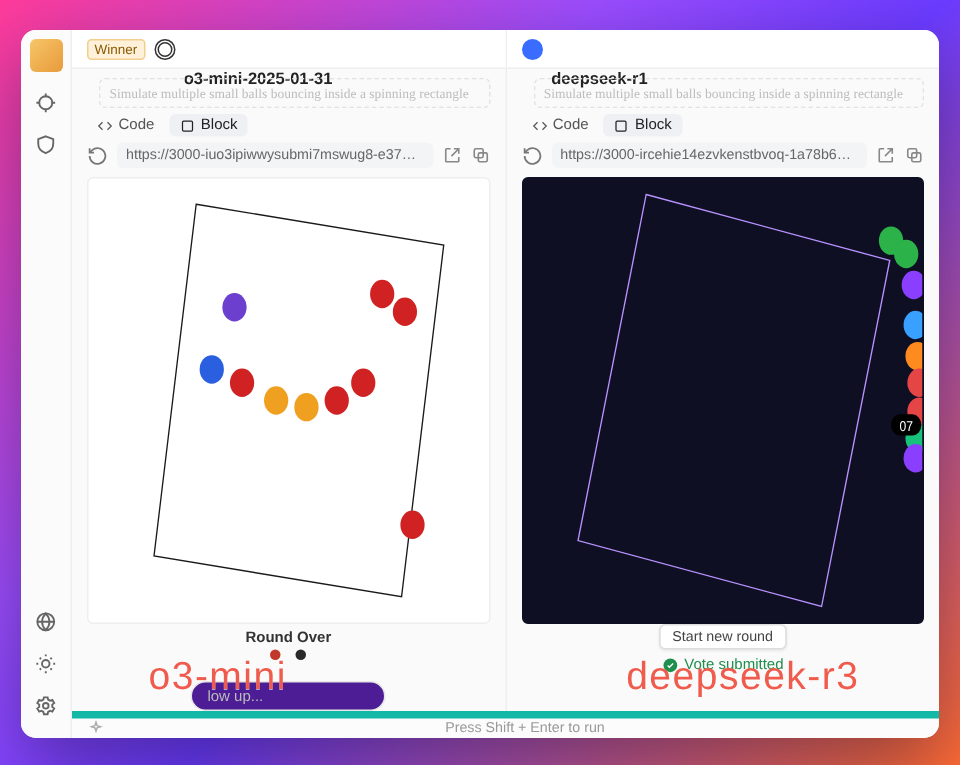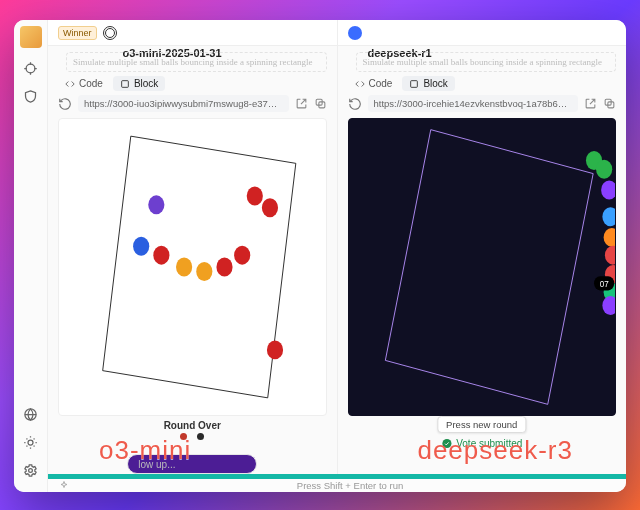--- a/index.html
+++ b/index.html
@@ -282,21 +282,21 @@
               <circle cx="98.50" cy="40.00" r="3.2" fill="#ff8a1f"></circle>
               <circle cx="99.00" cy="46.00" r="3.2" fill="#e64545"></circle>
               <circle cx="99.00" cy="52.50" r="3.2" fill="#e64545"></circle>
               <circle cx="98.50" cy="58.50" r="3.2" fill="#18c27a"></circle>
               <circle cx="98.00" cy="63.00" r="3.2" fill="#8a3fff"></circle>
               <rect x="91.5" y="53.10000000000001" width="8" height="4.8" rx="2.4" fill="#000"></rect>
               <text x="95.5" y="56.900000000000006" fill="#fff" font-size="3.2" text-anchor="middle">07</text>
             </svg>
         </div>
         <div class="below">
-          <div class="start-btn">Press new round</div>
+          <div class="start-btn">Start new round</div>
           <div class="vote-sub">
             <svg width="11" height="11" viewBox="0 0 24 24" fill="#1f8f4e">
                 <circle cx="12" cy="12" r="10"></circle>
                 <path d="M8 12.5l2.5 2.5L16 9.5" stroke="#fff" stroke-width="2" fill="none"></path>
               </svg>
             <span>Vote submitted</span>
           </div>
           <div class="caption">deepseek-r3</div>
         </div>
       </div>

